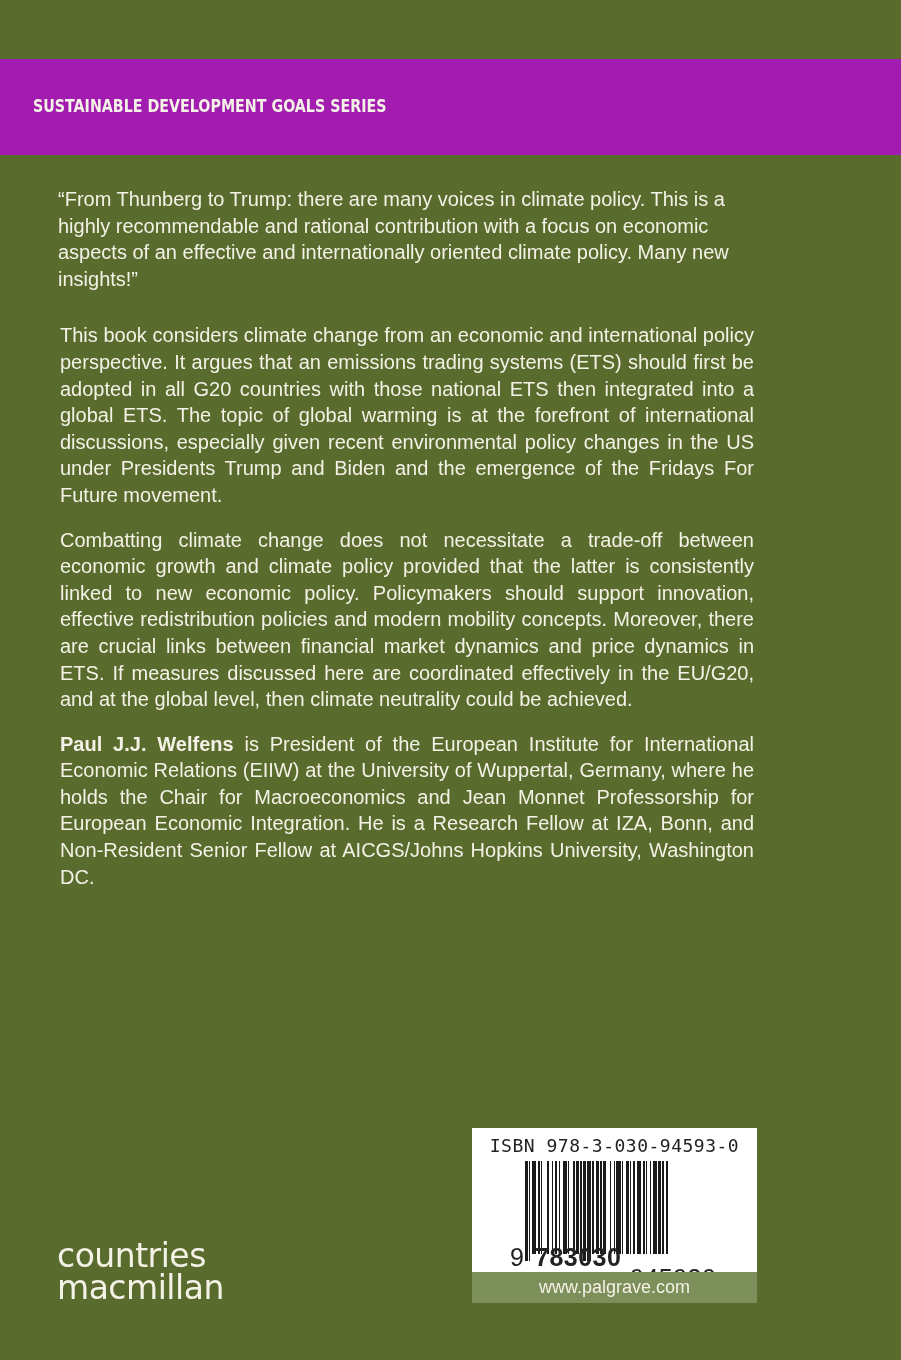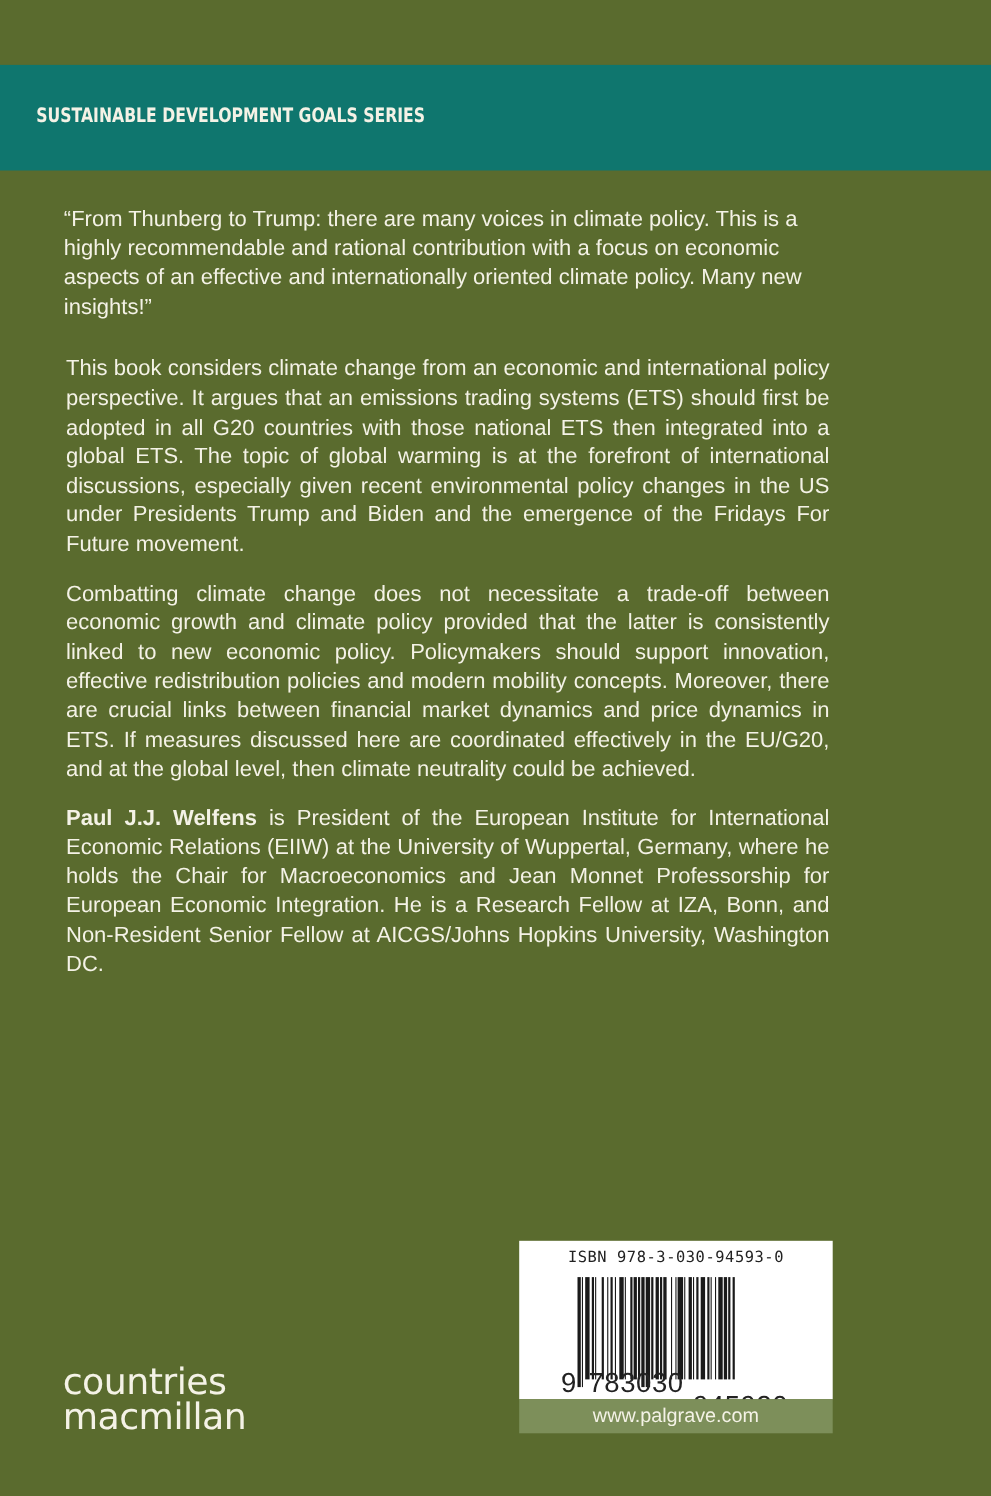--- a/index.html
+++ b/index.html
@@ -5,21 +5,21 @@
   html, body { margin:0; padding:0; }
   body {
     width: 901px; height: 1360px; overflow: hidden;
     background: #5a6b2e;
     font-family: "Liberation Sans", "DejaVu Sans", sans-serif;
     color: #f4f2e6;
     position: relative;
   }
   .series-band {
     position: absolute; left: 0; top: 59px; width: 901px; height: 96px;
-    background: #0f766e;
+    background: #a21caf;
   }
   .series-title {
     position: absolute; left: 33px; top: 36px;
     font-family: "DejaVu Sans Condensed", "Liberation Sans Narrow", "Liberation Sans", sans-serif;
     font-weight: bold; font-size: 18px; letter-spacing: 0px;
     transform: scaleX(0.88); transform-origin: left center;
     color: #f4f2e6; white-space: nowrap;
   }
   .content {
     position: absolute; left: 58px; top: 186px; width: 698px;
@@ -31,35 +31,35 @@
   .gap-lg { height: 28px; }
   .gap-sm { height: 14px; }
   b { font-weight: bold; }
   .barcode-box {
     position: absolute; left: 472px; top: 1128px; width: 285px; height: 144px;
     background: #ffffff;
   }
   .isbn-text {
     position: absolute; left: 0; top: 7px; width: 100%; text-align: center;
     font-family: "DejaVu Sans Mono", "Liberation Mono", monospace;
-    font-size: 14px; color: #222; letter-spacing: 0.5px;
+    font-size: 18px; color: #222; letter-spacing: 0.5px;
   }
   .bars {
     position: absolute; left: 53px; top: 33px; height: 100px;
     display: flex; align-items: flex-start;
   }
   .bar { height: 93px; background: #1a1a1a; }
   .bar.long { height: 100px; }
   .space { height: 93px; }
   .barcode-digits {
     position: absolute; left: 0; top: 115px; width: 100%;
     font-family: "Liberation Sans", sans-serif; font-size: 25px; color: #222;
   }
   .d-first { position:absolute; left:38px; top:0; }
-  .d-left { position:absolute; left:63px; top:0; letter-spacing: 0.5px; }
+  .d-left { position:absolute; left:63px; top:0; letter-spacing: 0.5px; font-weight: bold; }
   .d-right { position:absolute; left:158px; top:0; letter-spacing: 0.5px; margin-top: 21px; }
   .url-strip {
     position: absolute; left: 472px; top: 1272px; width: 285px; height: 31px;
     background: #7d8f5a;
     text-align: center; line-height: 31px;
     font-size: 18px; color: #f4f2e6;
   }
   .logo {
     position: absolute; left: 57px; top: 1240px;
     color: #f4f2e6; font-size: 33px; line-height: 32px;

